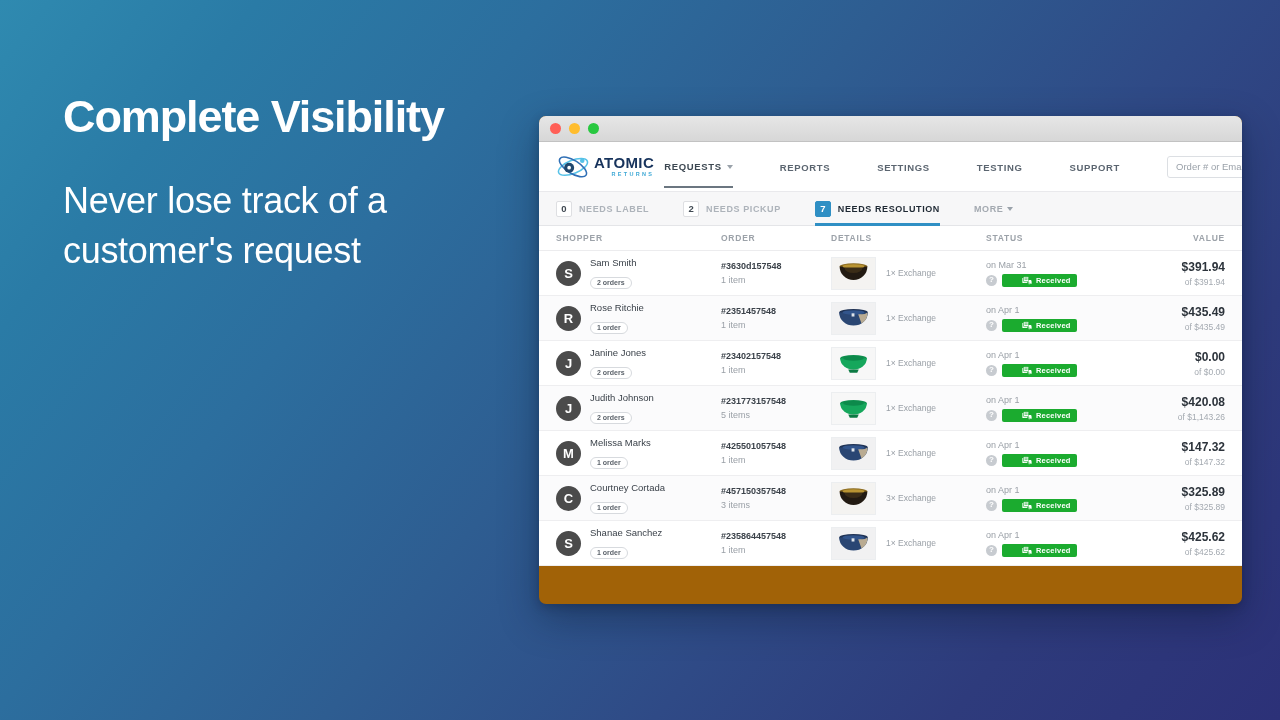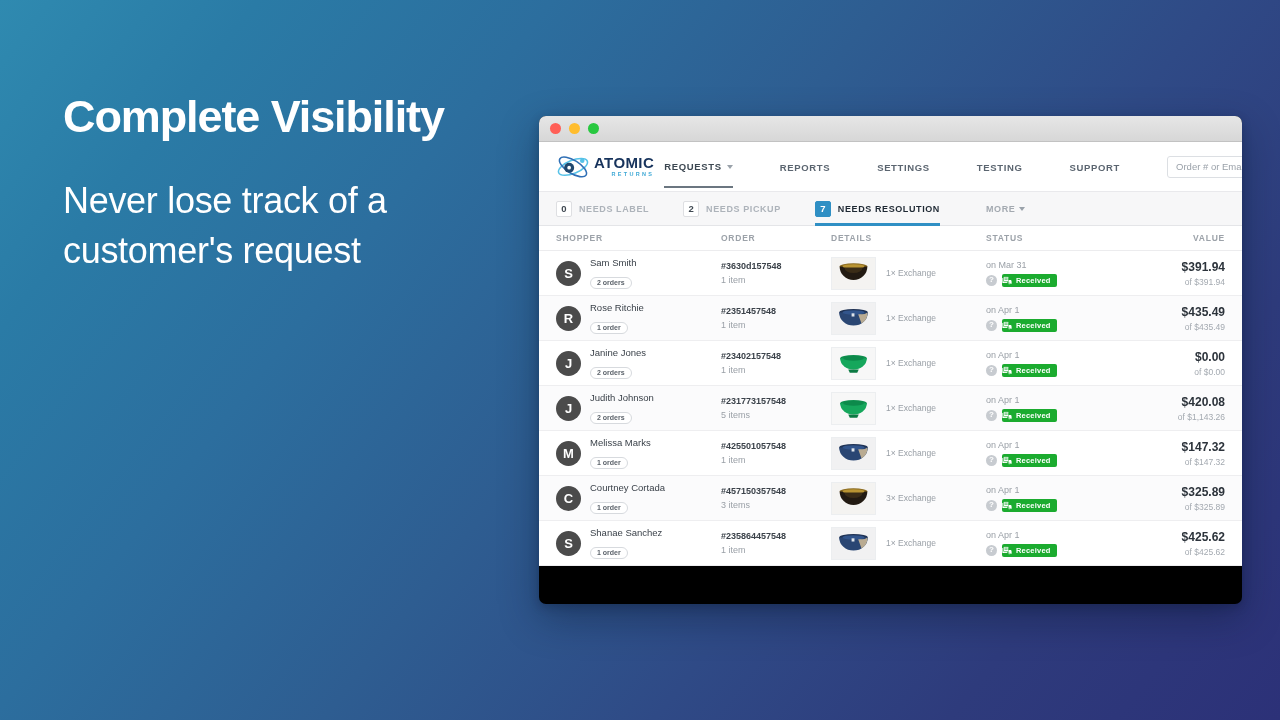--- a/index.html
+++ b/index.html
@@ -23,21 +23,21 @@
     font-size: 36px; font-weight: normal; line-height: 1.38;
     letter-spacing: -0.3px; margin-bottom: 32px; max-width: 400px;
   }
   .bullet:last-child { margin-bottom: 0; }
 
   
   .window {
     position: absolute; left: 539px; top: 116px; width: 703px; height: 488px;
     border-radius: 7px; overflow: hidden;
     box-shadow: 0 14px 38px rgba(8,20,45,0.38), 0 3px 10px rgba(8,20,45,0.25);
-    background: #000000;
+    background: #a16207;
   }
   .titlebar {
     height: 26px; background: linear-gradient(#e6e6e6, #d7d7d7);
     border-bottom: 1px solid #c2c2c2;
     display: flex; align-items: center; padding-left: 11px; gap: 8px;
   }
   .dot { width: 11px; height: 11px; border-radius: 50%; }
   .dot.red { background: #ff5f57; }
   .dot.yellow { background: #ffbd2e; }
   .dot.green { background: #28c840; }
@@ -97,21 +97,21 @@
   .tab-label {
     font-size: 9px; font-weight: bold; letter-spacing: 0.6px; color: #adb3ba;
   }
   .tab.active .tab-count { background: #2f8fc4; color: #fff; border-color: #2f8fc4; }
   .tab.active .tab-label { color: #1f2933; }
   .tab.active::after {
     content: ""; position: absolute; left: 0; right: 18px; bottom: -1px;
     height: 3px; background: #2f8fc4;
   }
   .tab-more {
-    display: flex; align-items: center; gap: 4px; margin-left: 12px; cursor: pointer;
+    display: flex; align-items: center; gap: 4px; cursor: pointer;
   }
   .tab-more .tab-label { color: #a3a9b0; }
 
   
   .table { background: #fff; }
   .thead {
     display: flex; align-items: center; height: 25px;
     padding: 0 17px; border-bottom: 1px solid #ececee;
   }
   .thead div {
@@ -153,21 +153,21 @@
 
   .status-date { font-size: 9px; color: #9aa0a7; margin-bottom: 4px; }
   .status-line { display: flex; align-items: center; gap: 5px; }
   .qmark {
     width: 11px; height: 11px; border-radius: 50%; background: #c7cbd0; color: #fff;
     font-size: 8px; font-weight: bold; display: flex; align-items: center;
     justify-content: center; flex: none; line-height: 1;
   }
   .badge {
     display: flex; align-items: center; gap: 4px; background: #1bab2f;
-    border-radius: 2px; padding: 2px 6px 2px 0;
+    border-radius: 2px; padding: 2px 6px 2px 20px;
   }
   .badge-label { font-size: 7.5px; font-weight: bold; color: #fff; letter-spacing: 0.2px; }
 
   .value-main { font-size: 12px; font-weight: bold; color: #2c333b; text-align: right; }
   .value-sub  { font-size: 8.5px; color: #a3a9b0; text-align: right; margin-top: 3px; }
 </style>
 </head>
 <body>
 
 <div class="marketing">

